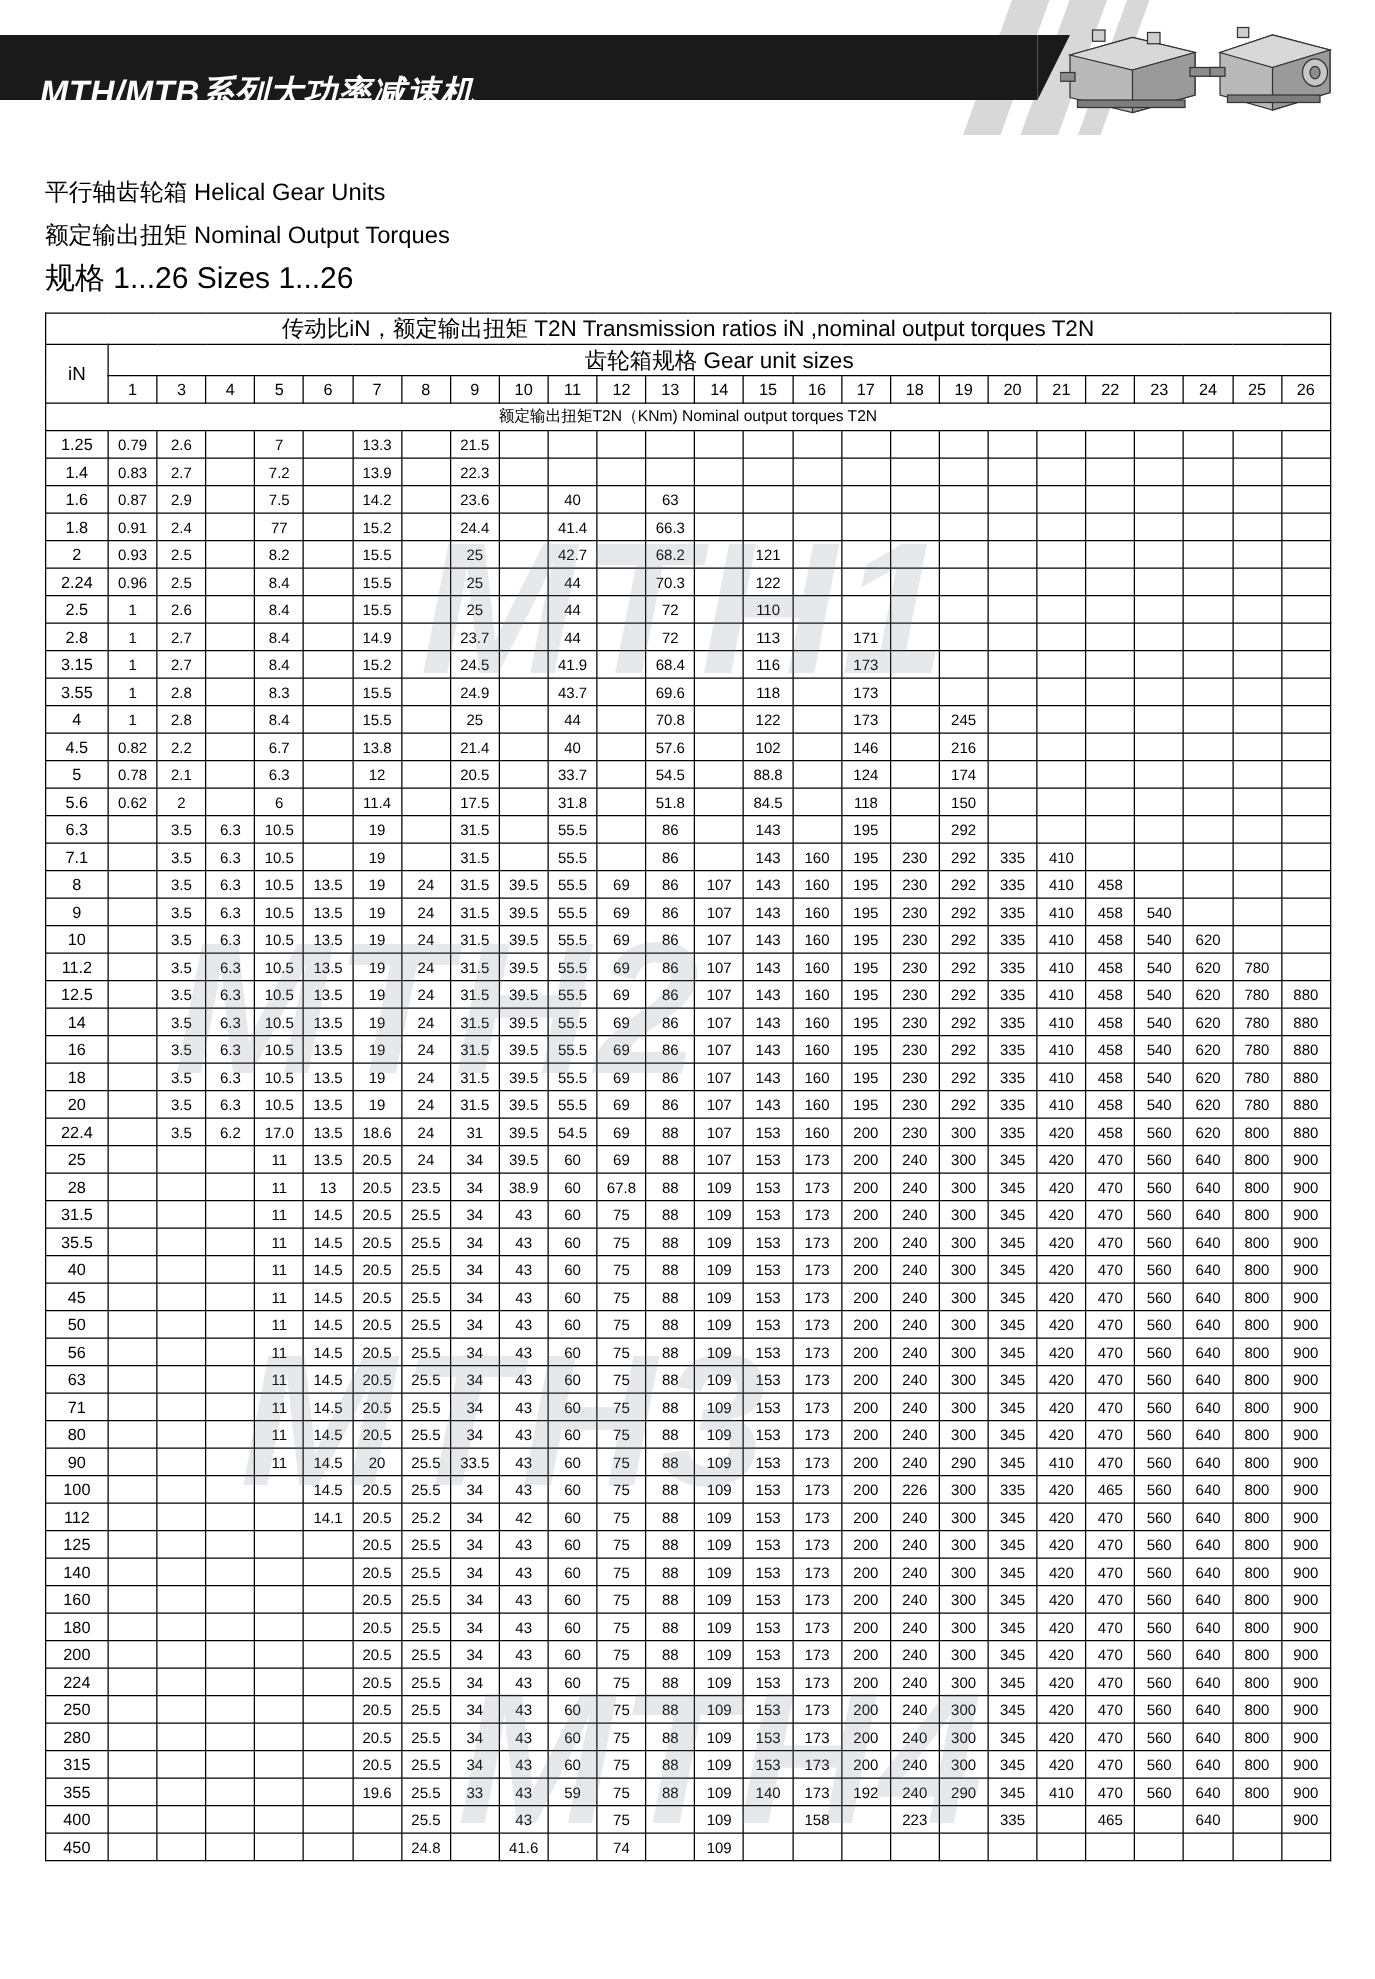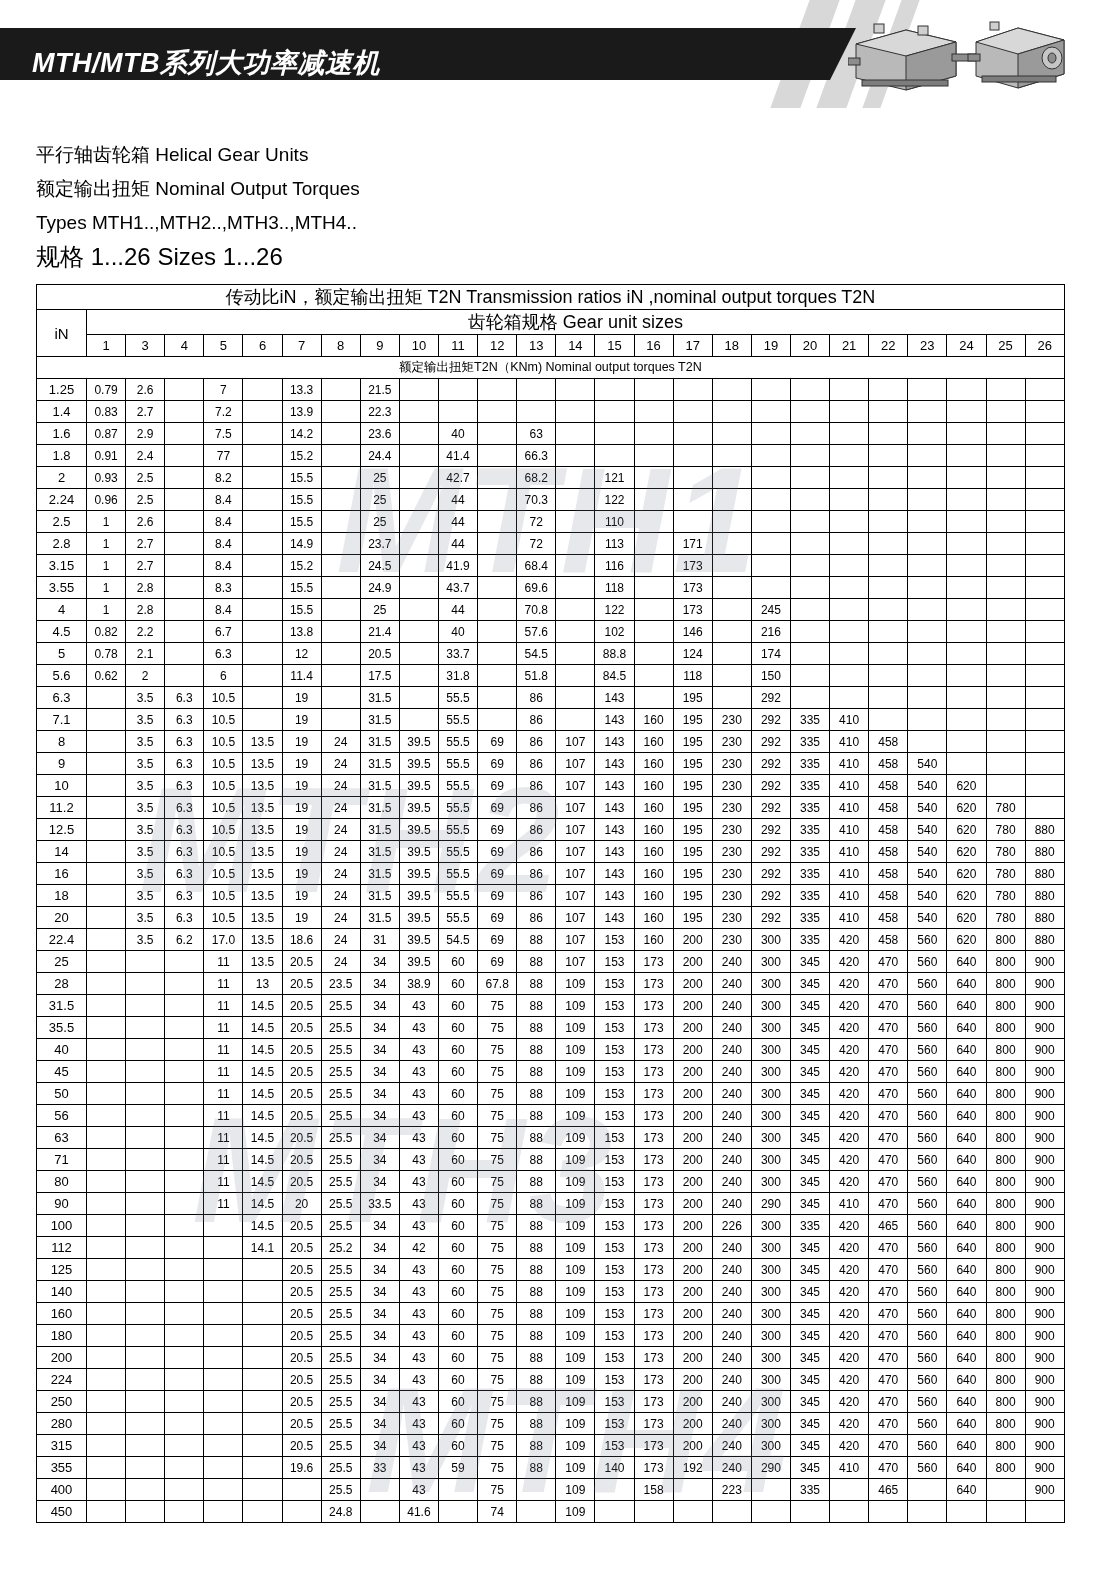--- a/index.html
+++ b/index.html
@@ -37,21 +37,21 @@
     right: -26px;
     top: 0;
     width: 0;
     height: 0;
     border-top: 52px solid #1a1a1a;
     border-right: 26px solid transparent;
   }
   .header-title {
     position: absolute;
     left: 32px;
-    top: 45px;
+    top: 56px;
     color: #fff;
     font-size: 27px;
     font-weight: bold;
     font-style: italic;
     letter-spacing: 0.5px;
     z-index: 5;
     white-space: nowrap;
   }
   .header-stripe {
     position: absolute;
@@ -202,21 +202,20 @@
     </g>
   </svg>
 </div>
 
 <div class="titles">
   <div class="title-row">
     <div class="title-left">平行轴齿轮箱  Helical Gear Units</div>
     <div class="title-right">额定输出扭矩  Nominal Output Torques</div>
   </div>
   <div class="title-row">
-    <div class="title-right">Types MTH1..,MTH2..,MTH3..,MTH4..</div>
   </div>
   <div class="title-third">规格 1...26 Sizes 1...26</div>
 </div>
 
 <div class="table-wrap">
   <div class="watermark">
     <div class="wm wm1">MTH1</div>
     <div class="wm wm2">MTH2</div>
     <div class="wm wm3">MTH3</div>
     <div class="wm wm4">MTH4</div>

